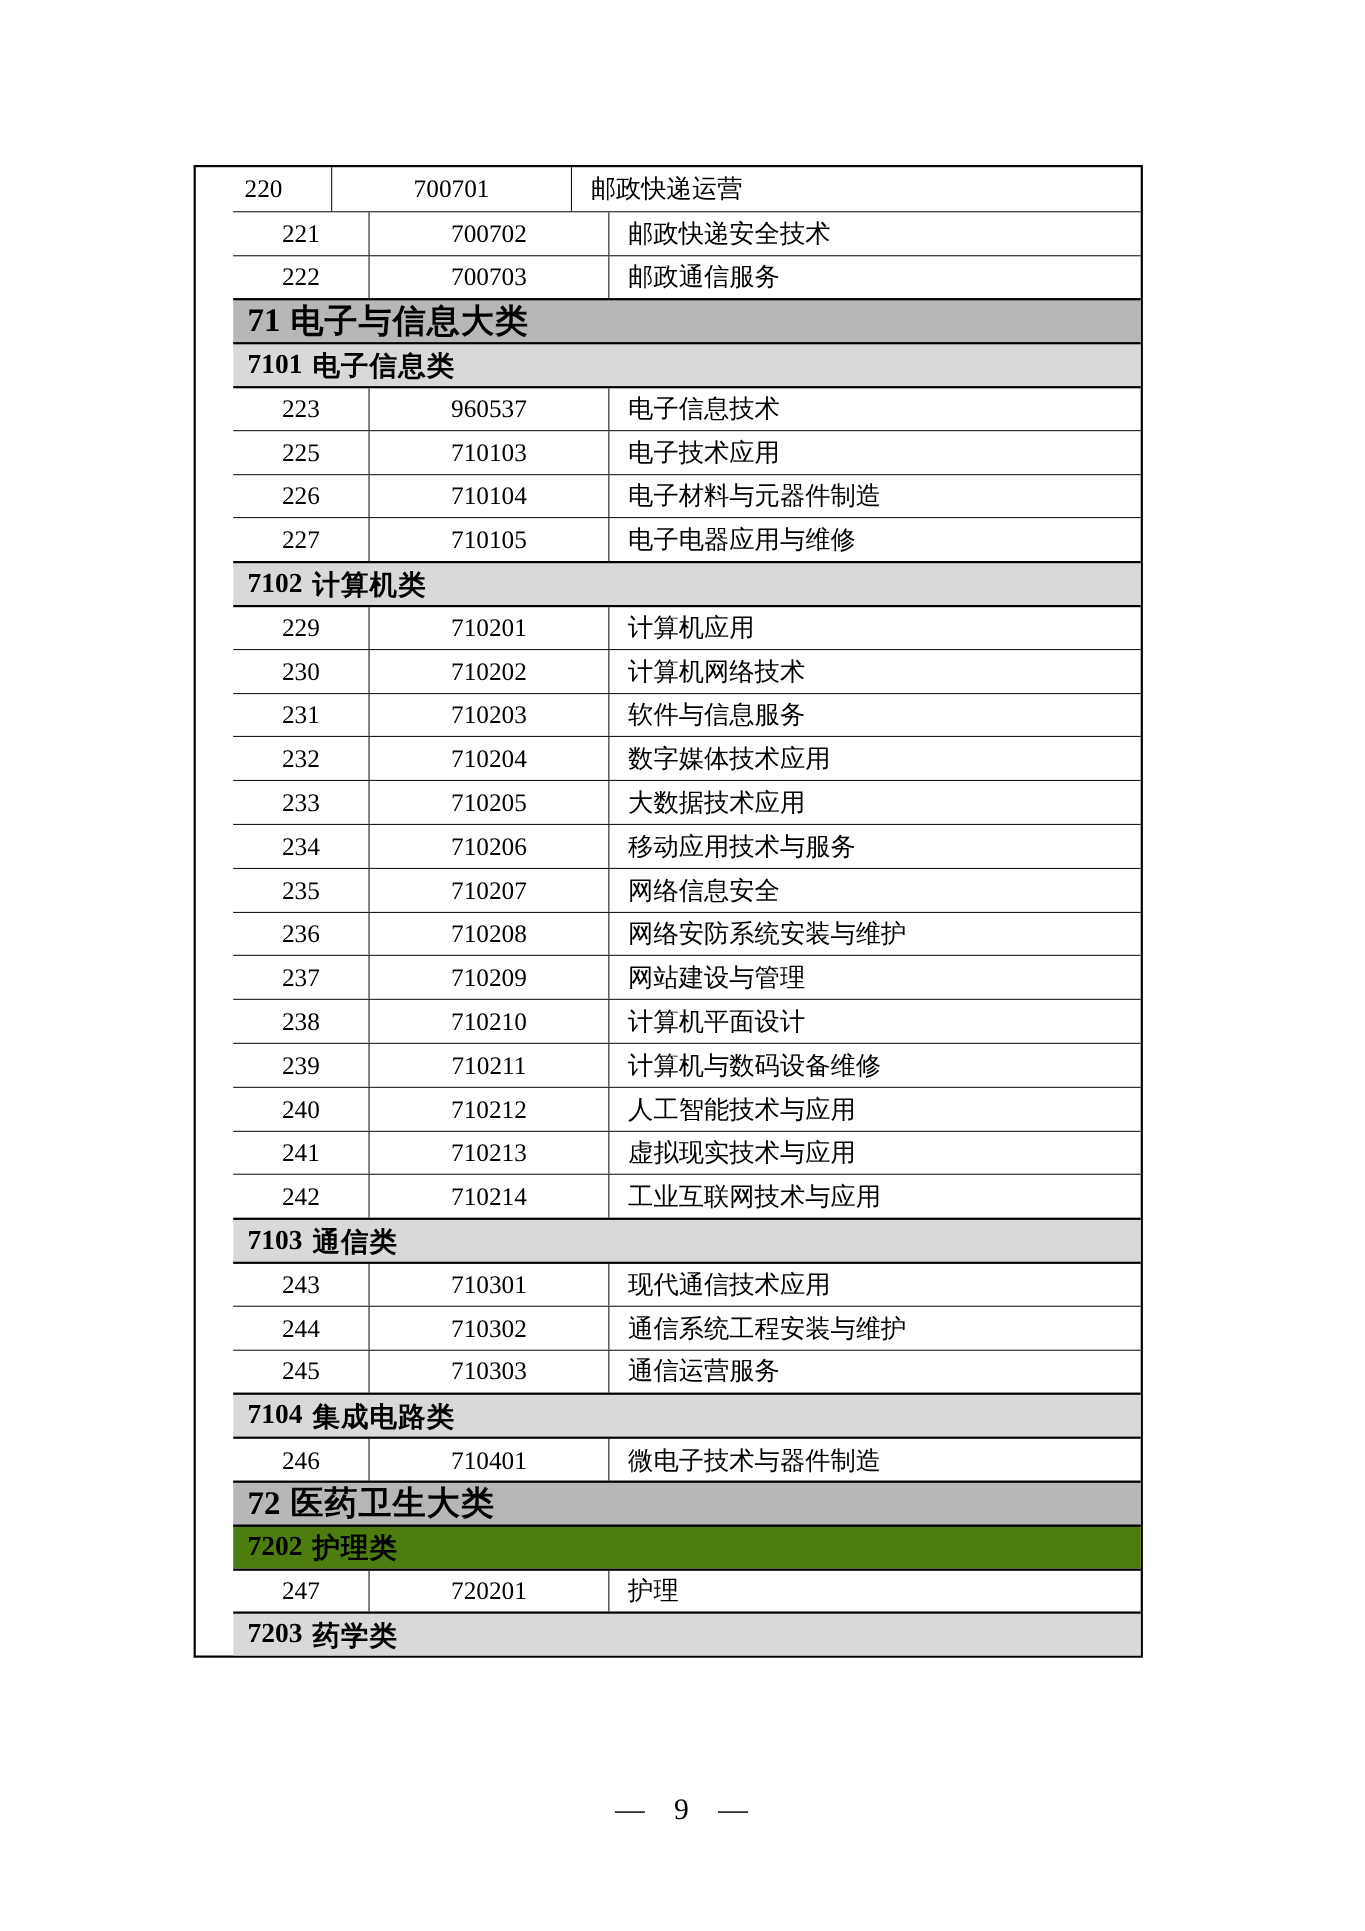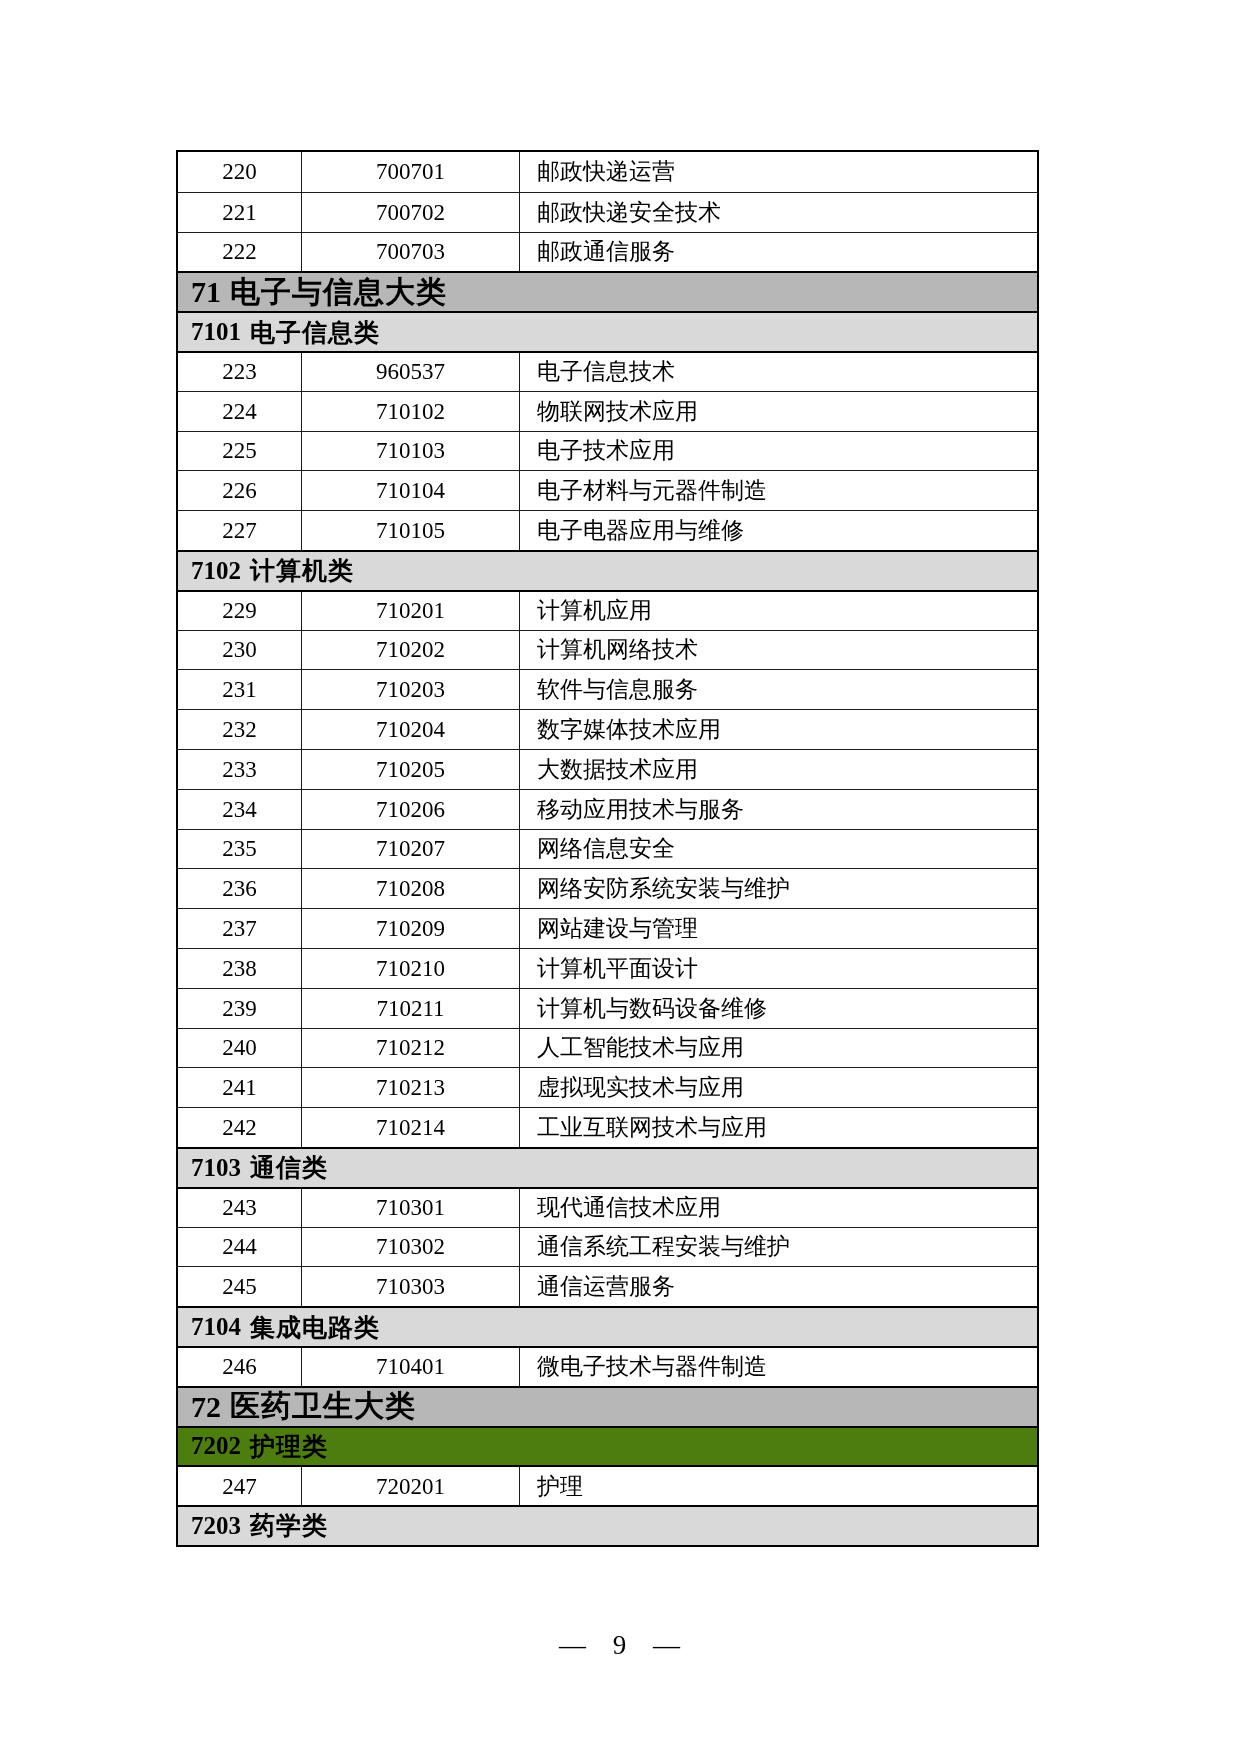--- a/index.html
+++ b/index.html
@@ -18,21 +18,21 @@
     border:2.5px solid #000;
     box-sizing:border-box;
     background:#fff;
   }
   .row{
     height:39.8px;
     display:flex;
     align-items:stretch;
     box-sizing:border-box;
   }
-  .row + .row{border-top:1.4px solid #1c1c1c;}
+  .row + .row{border-top:1.4px solid #1c1c1c;margin-left:34px;}
   .row.band + .row{border-top:2px solid #000;}
   .row.major, .row.sub{border-top:2px solid #000;}
   .row:first-child{border-top:none;}
   .cell{
     display:flex;align-items:center;
     font-size:23px;
     line-height:1;
     box-sizing:border-box;
   }
   .c-no{
@@ -101,25 +101,20 @@
       <div class="row band sub" style="background: rgb(217, 217, 217);">
     <span class="band-code">7101</span>
     <span class="band-label">电子信息类</span>
   </div>
       <div class="row item">
     <div class="cell c-no">223</div>
     <div class="cell c-code">960537</div>
     <div class="cell c-name">电子信息技术</div>
   </div>
       <div class="row item">
-    <div class="cell c-no">224</div>
-    <div class="cell c-code">710102</div>
-    <div class="cell c-name">物联网技术应用</div>
-  </div>
-      <div class="row item">
     <div class="cell c-no">225</div>
     <div class="cell c-code">710103</div>
     <div class="cell c-name">电子技术应用</div>
   </div>
       <div class="row item">
     <div class="cell c-no">226</div>
     <div class="cell c-code">710104</div>
     <div class="cell c-name">电子材料与元器件制造</div>
   </div>
       <div class="row item">

